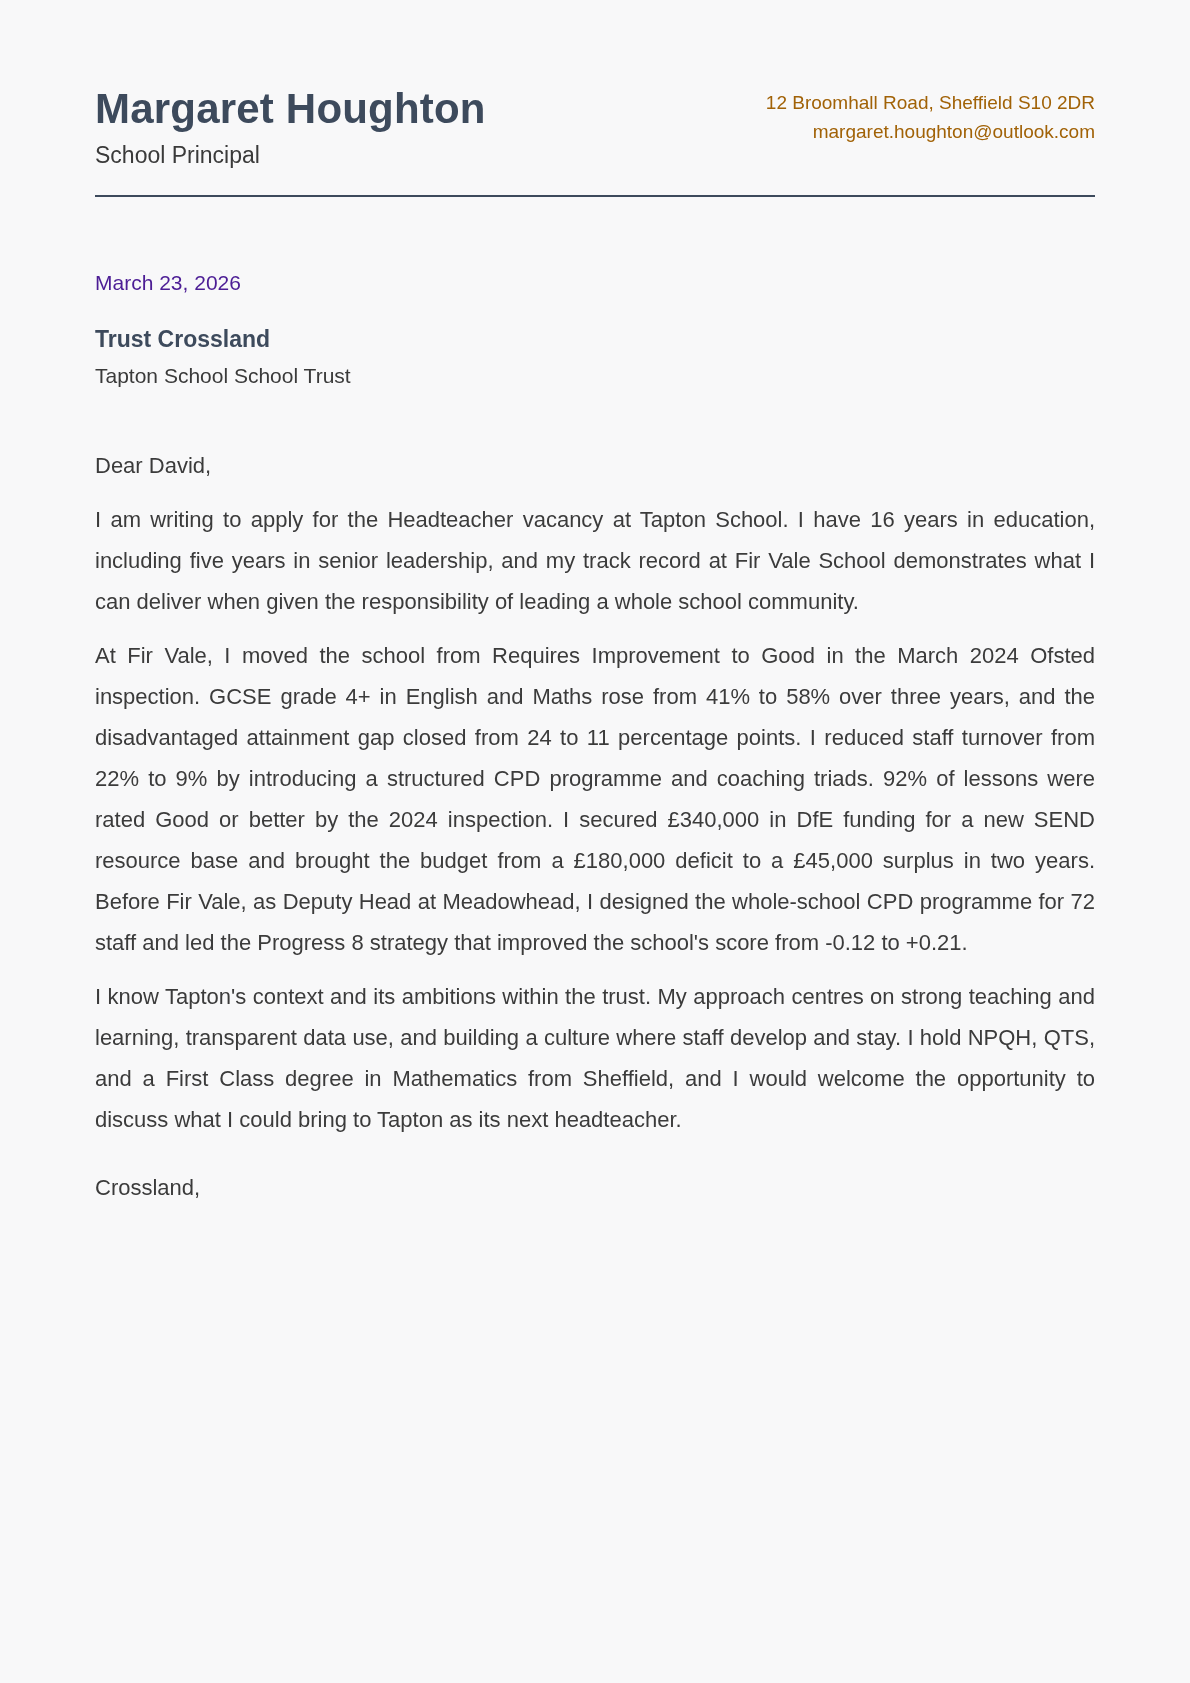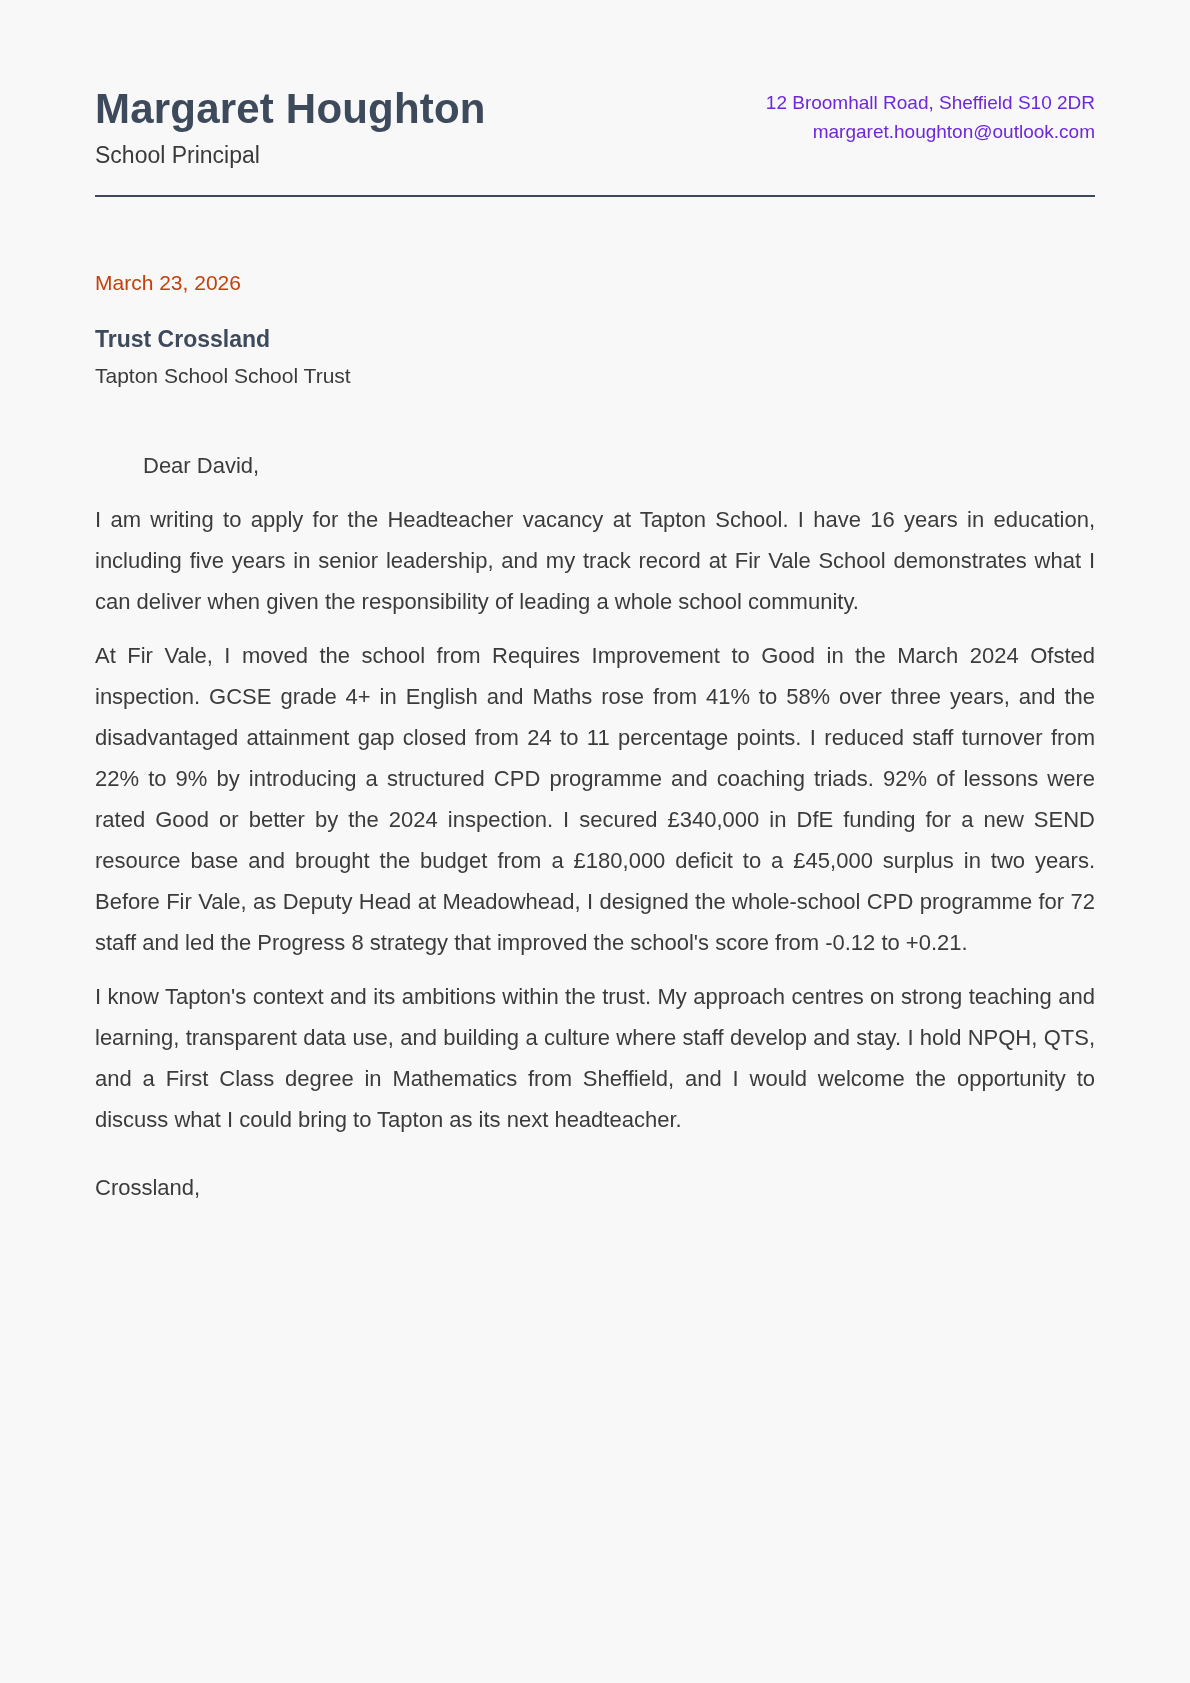--- a/index.html
+++ b/index.html
@@ -31,33 +31,33 @@
   }
   .identity .job-title {
     font-size: 23px;
     color: #3a3a3a;
     margin-top: 9px;
   }
   .contact {
     text-align: right;
     font-size: 19px;
     line-height: 29px;
-    color: #6d28d9;
+    color: #a16207;
     padding-top: 3px;
   }
   .divider {
     border: none;
     border-top: 2px solid #3d4a5c;
     margin-top: 26px;
   }
   
   .date {
     margin-top: 74px;
     font-size: 21px;
-    color: #c2410c;
+    color: #4c1d95;
   }
   .recipient {
     margin-top: 31px;
   }
   .recipient .recipient-name {
     font-size: 23px;
     font-weight: bold;
     color: #3d4a5c;
   }
   .recipient .recipient-org {
@@ -65,21 +65,21 @@
     color: #3a3a3a;
     margin-top: 11px;
   }
   
   .body-text {
     margin-top: 57px;
     font-size: 22px;
     line-height: 41px;
     color: #3b3b3b;
   }
-  .salutation { margin-bottom: 13px; margin-left: 48px; }
+  .salutation { margin-bottom: 13px; }
   .body-text p.para {
     text-align: justify;
     margin-bottom: 13px;
   }
   .closing { margin-top: 27px; }
   .signature { margin-top: 27px; }
 </style>
 </head>
 <body>
 

